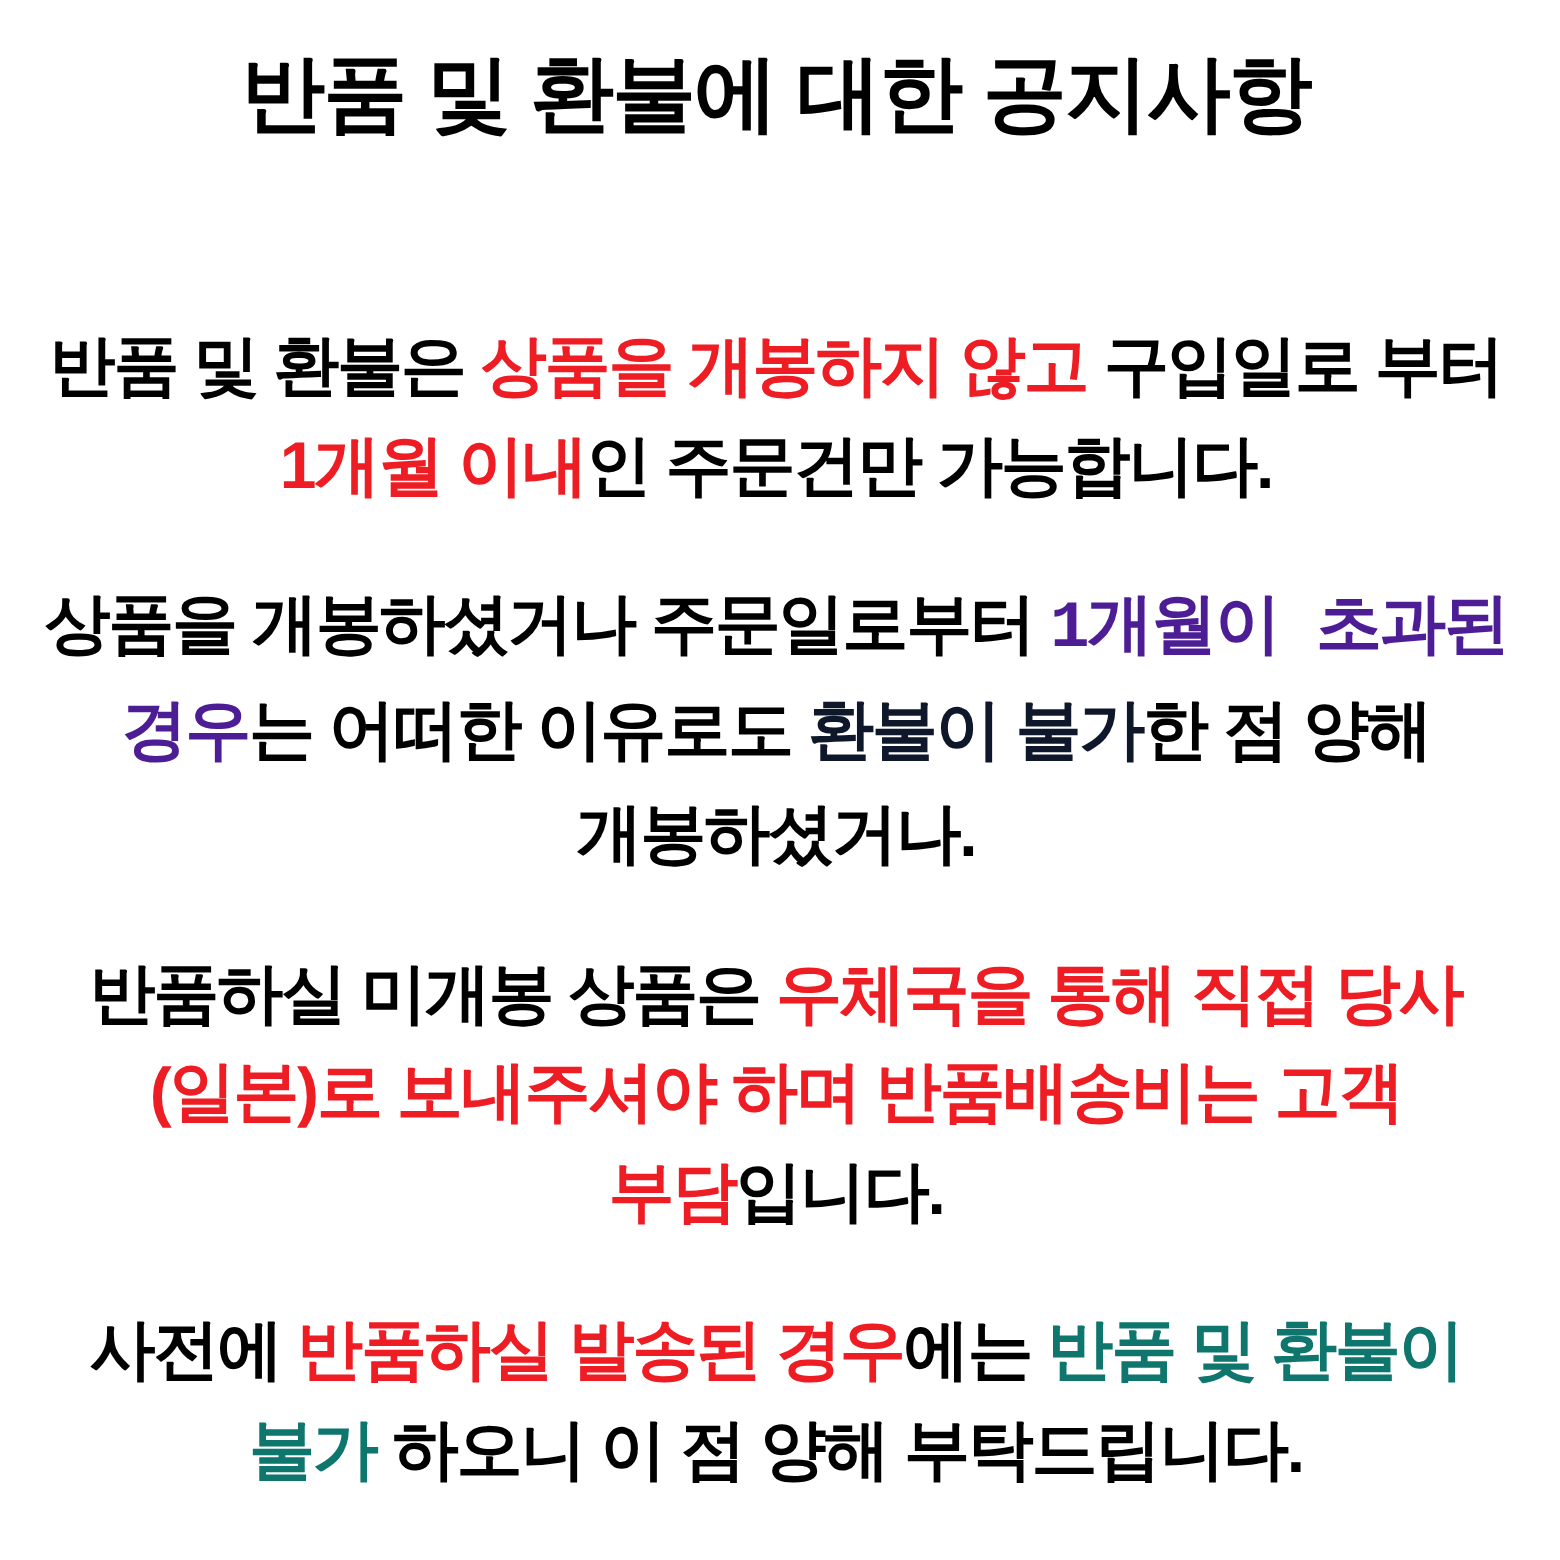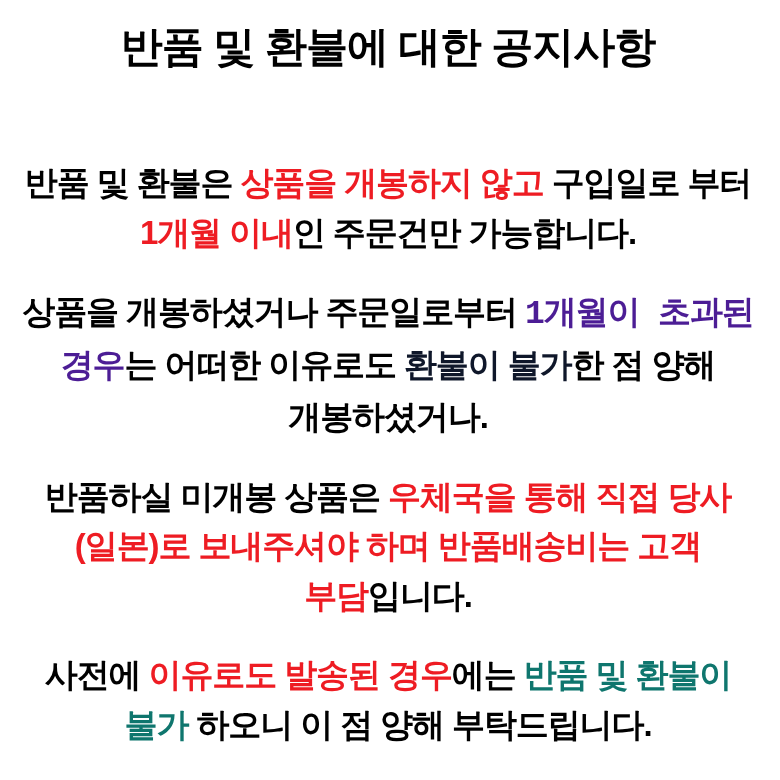--- a/index.html
+++ b/index.html
@@ -59,17 +59,17 @@
 <body>
 
 <div class="page">
 
   <h1 class="notice-title">반품 및 환불에 대한 공지사항</h1>
 
   <div class="body-block">
     <p class="para"><span>반품 및 환불은 </span><span class="hl" style="color: rgb(238, 28, 35);">상품을 개봉하지 않고</span><span> 구입일로 부터 </span><span class="hl" style="color: rgb(238, 28, 35);">1개월 이내</span><span>인 주문건만 가능합니다.</span></p>
     <p class="para"><span>상품을 개봉하셨거나 주문일로부터 </span><span class="hl" style="color: #4c1d95; font-family: Liberation Mono, monospace;">1개월이 초과된 경우</span><span>는 어떠한 이유로도 </span><span class="hl" style="color: #0f172a;">환불이 불가</span><span>한 점 양해 개봉하셨거나.</span></p>
     <p class="para"><span>반품하실 미개봉 상품은 </span><span class="hl" style="color: rgb(238, 28, 35);">우체국을 통해 직접 당사(일본)로 보내주셔야 하며 반품배송비는 고객 부담</span><span>입니다.</span></p>
-    <p class="para"><span>사전에 </span><span class="hl" style="color: rgb(238, 28, 35);">이유로도 발송된 경우</span><span>에는 </span><span class="hl" style="color: #0f766e;">반품 및 환불이 불가</span><span> 하오니 이 점 양해 부탁드립니다.</span></p>
+    <p class="para"><span>사전에 </span><span class="hl" style="color: rgb(238, 28, 35);">반품하실 발송된 경우</span><span>에는 </span><span class="hl" style="color: #0f766e;">반품 및 환불이 불가</span><span> 하오니 이 점 양해 부탁드립니다.</span></p>
     <p class="para closing"><span>감사합니다.</span></p>
   </div>
 
 </div>
 
 </body></html>

